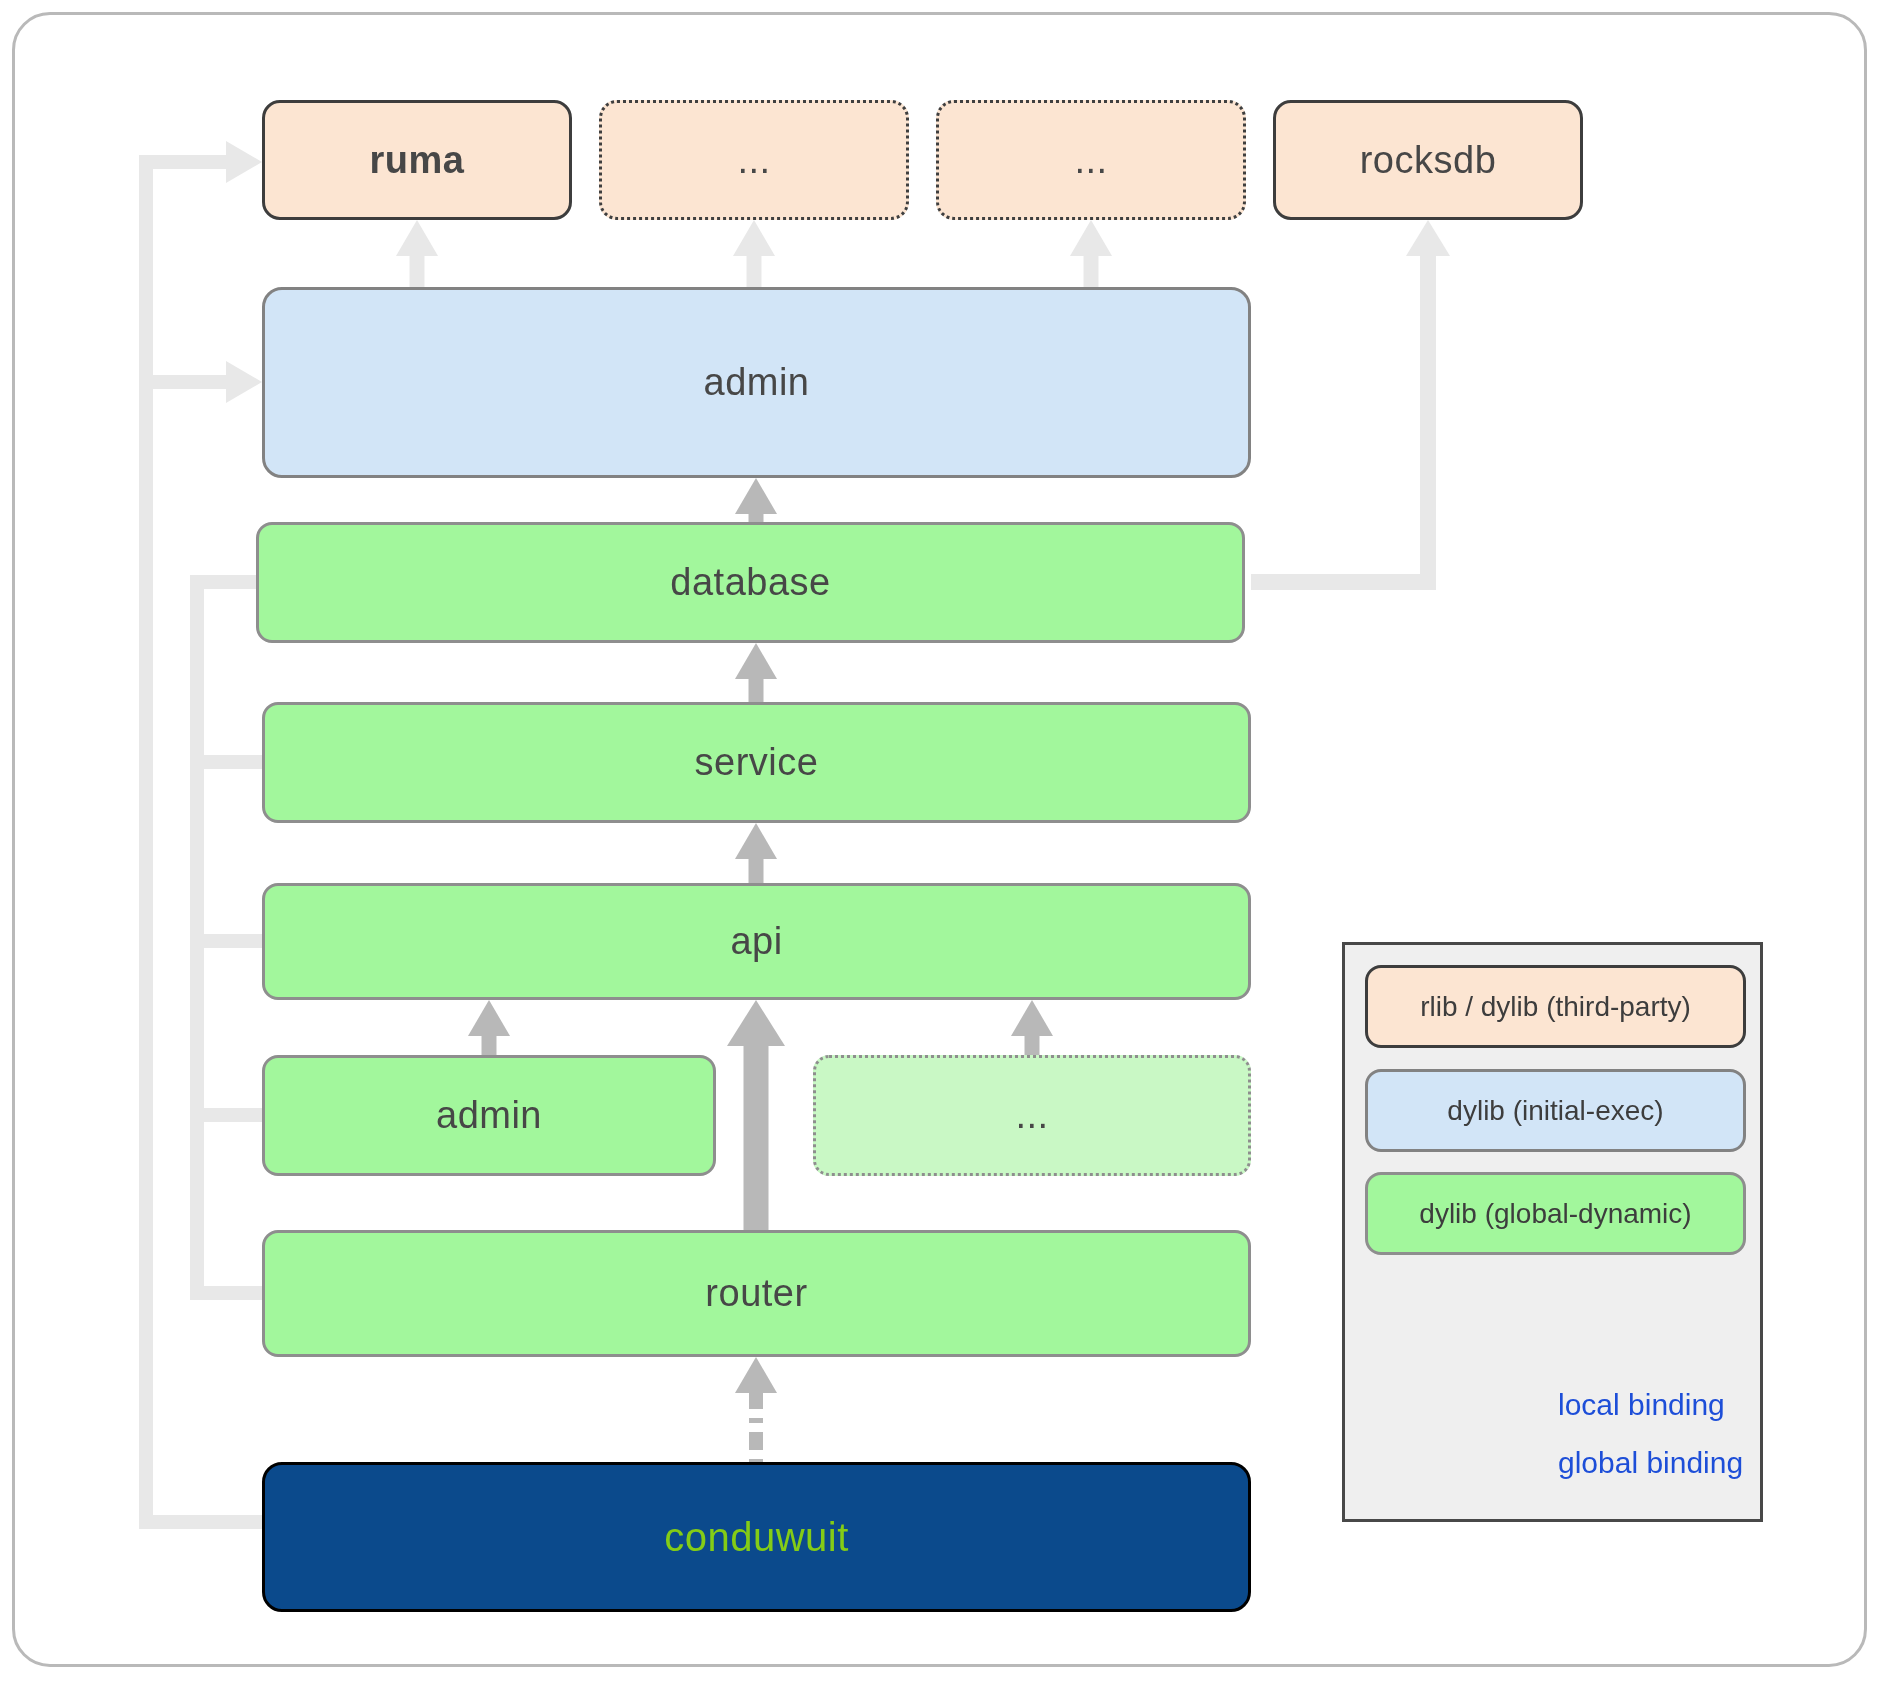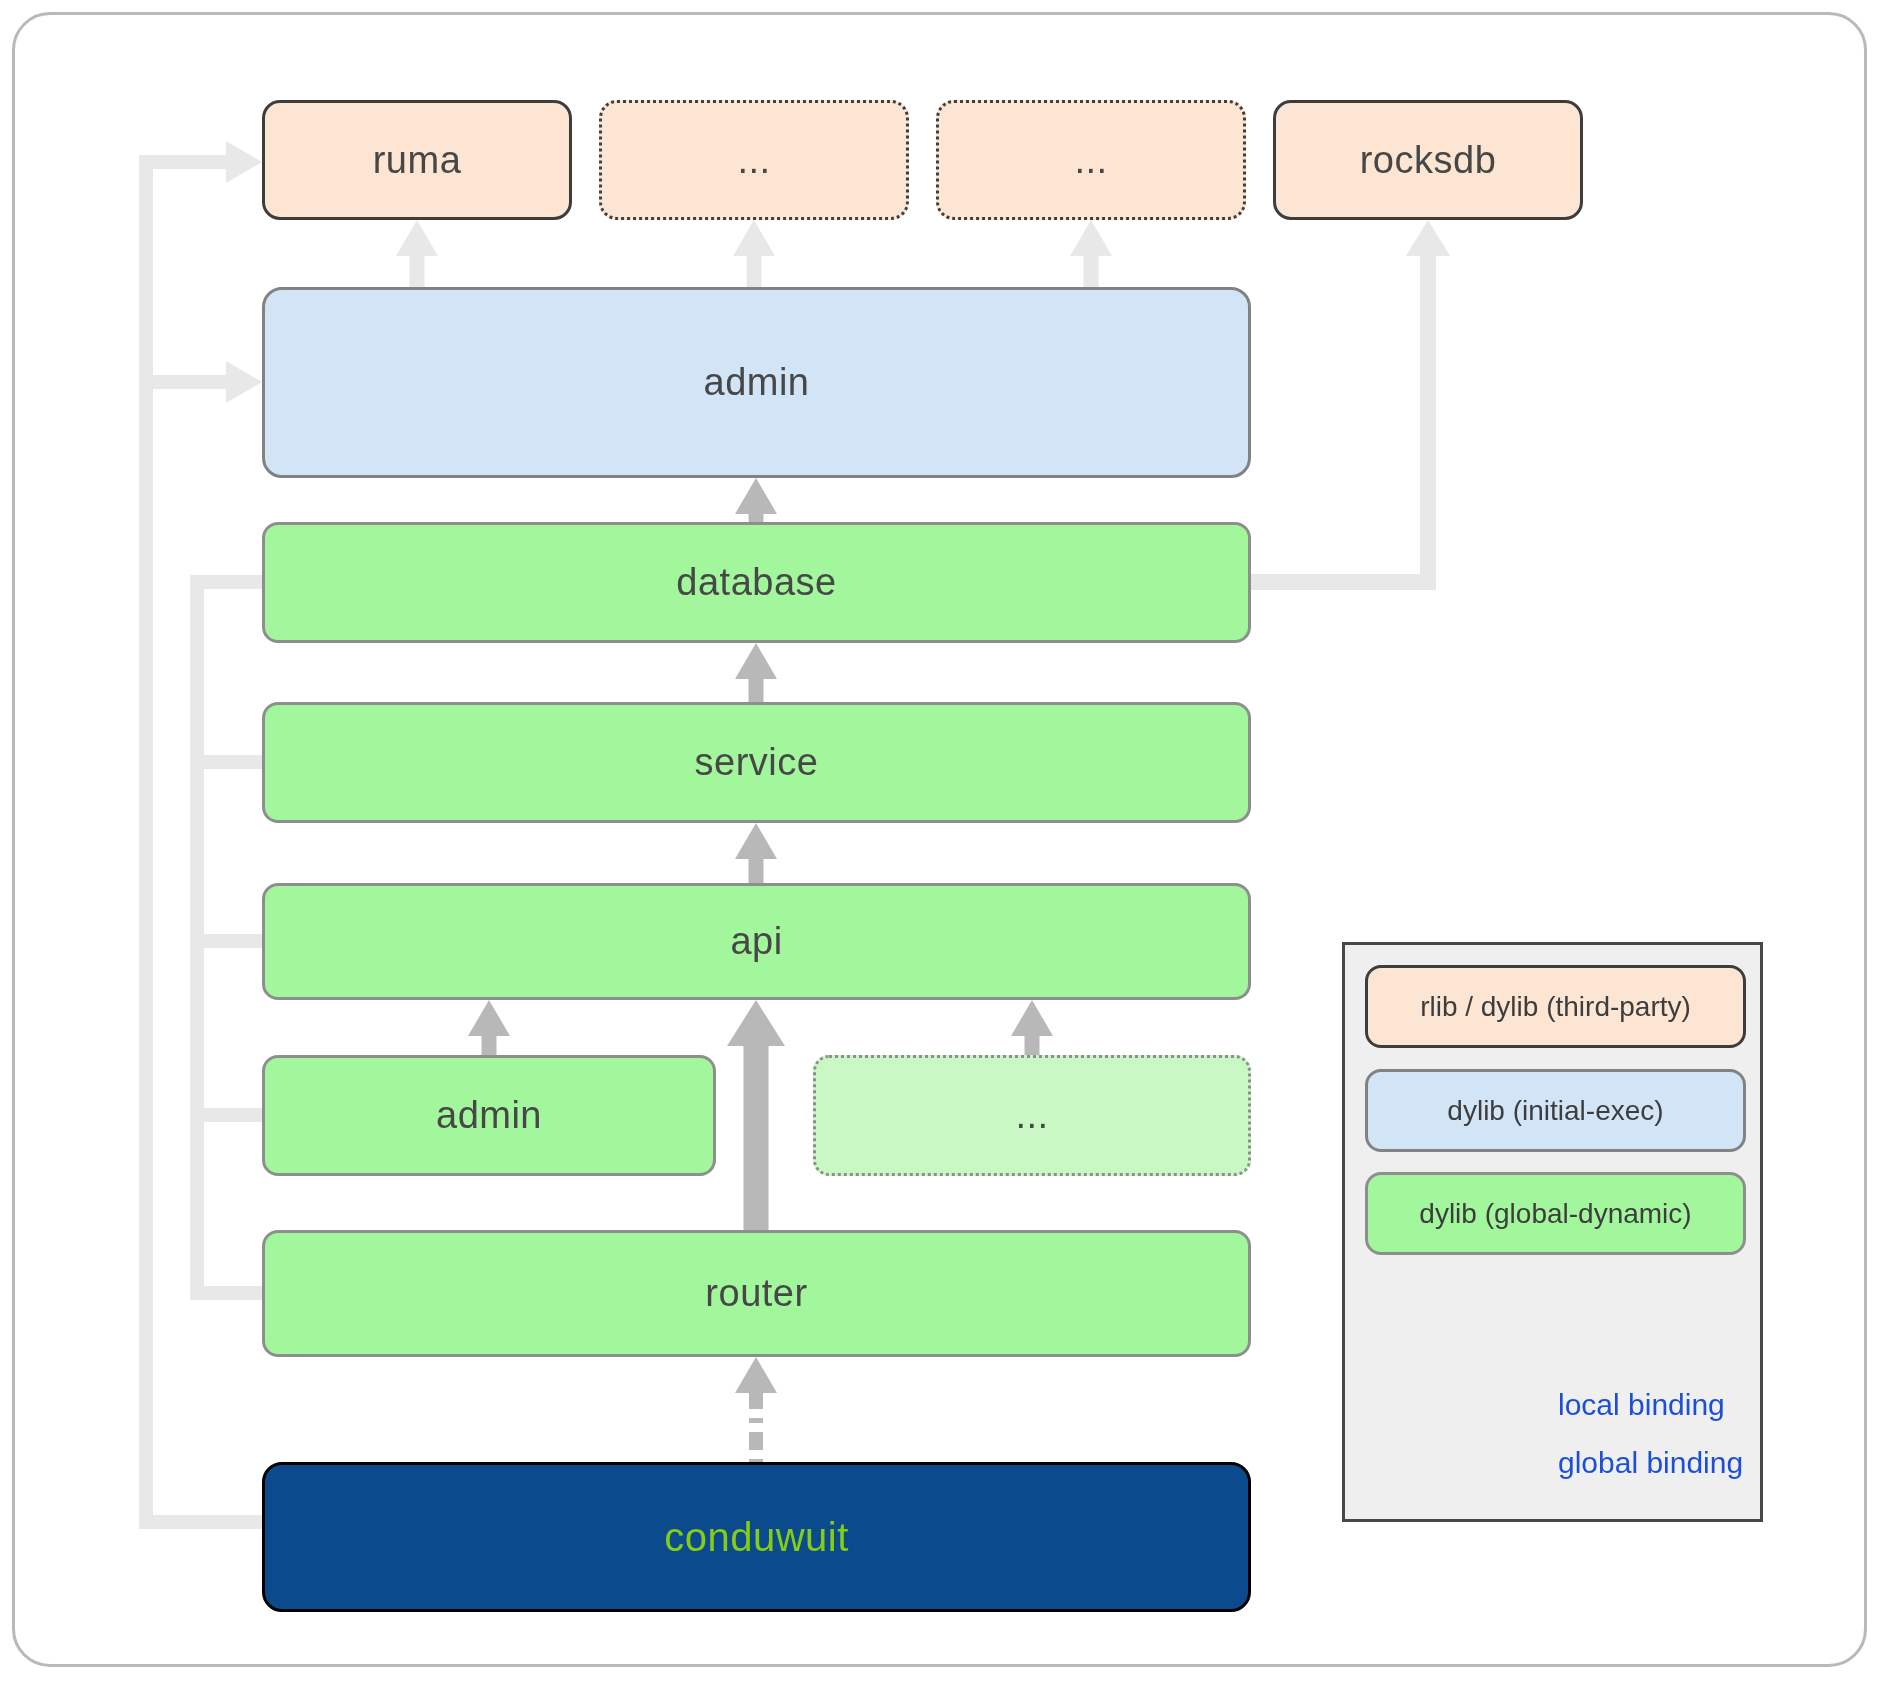--- a/index.html
+++ b/index.html
@@ -22,26 +22,26 @@
     font-size:38px;font-weight:500;letter-spacing:0.5px;
   }
   .peach{background:#fce5d2;border:3px solid #3d3d3d;border-radius:18px;}
   .peach-dotted{background:#fce5d2;border:3px dotted #3f3f3f;border-radius:18px;}
   .blue{background:#d2e5f7;border:3px solid #828282;border-radius:20px;}
   .green{background:#a2f79c;border:3px solid #8e8e8e;border-radius:16px;}
   .green-light{background:#c9f8c5;border:3px dotted #8e8e8e;border-radius:16px;}
   .navy{background:#0b4a8c;border:3px solid #000000;border-radius:20px;color:#84cc16;}
 
   
-  #node-ruma    {left:262px;top:100px;width:310px;height:120px;}
+  #node-ruma    {left:262px;top:100px;width:310px;height:120px;font-weight:bold;}
   #node-dots1   {left:599px;top:100px;width:310px;height:120px;}
   #node-dots2   {left:936px;top:100px;width:310px;height:120px;}
   #node-rocksdb {left:1273px;top:100px;width:310px;height:120px;}
   #node-core    {left:262px;top:287px;width:989px;height:191px;}
-  #node-database{left:262px;top:522px;width:989px;height:121px;}
+  #node-database{left:256px;top:522px;width:989px;height:121px;}
   #node-service {left:262px;top:702px;width:989px;height:121px;}
   #node-api     {left:262px;top:883px;width:989px;height:117px;}
   #node-admin   {left:262px;top:1055px;width:454px;height:121px;}
   #node-dots3   {left:813px;top:1055px;width:438px;height:121px;}
   #node-router  {left:262px;top:1230px;width:989px;height:127px;}
   #node-conduwuit{left:262px;top:1462px;width:989px;height:150px;font-size:40px;}
 
   
   #legend{
     position:absolute;left:1342px;top:942px;width:421px;height:580px;

